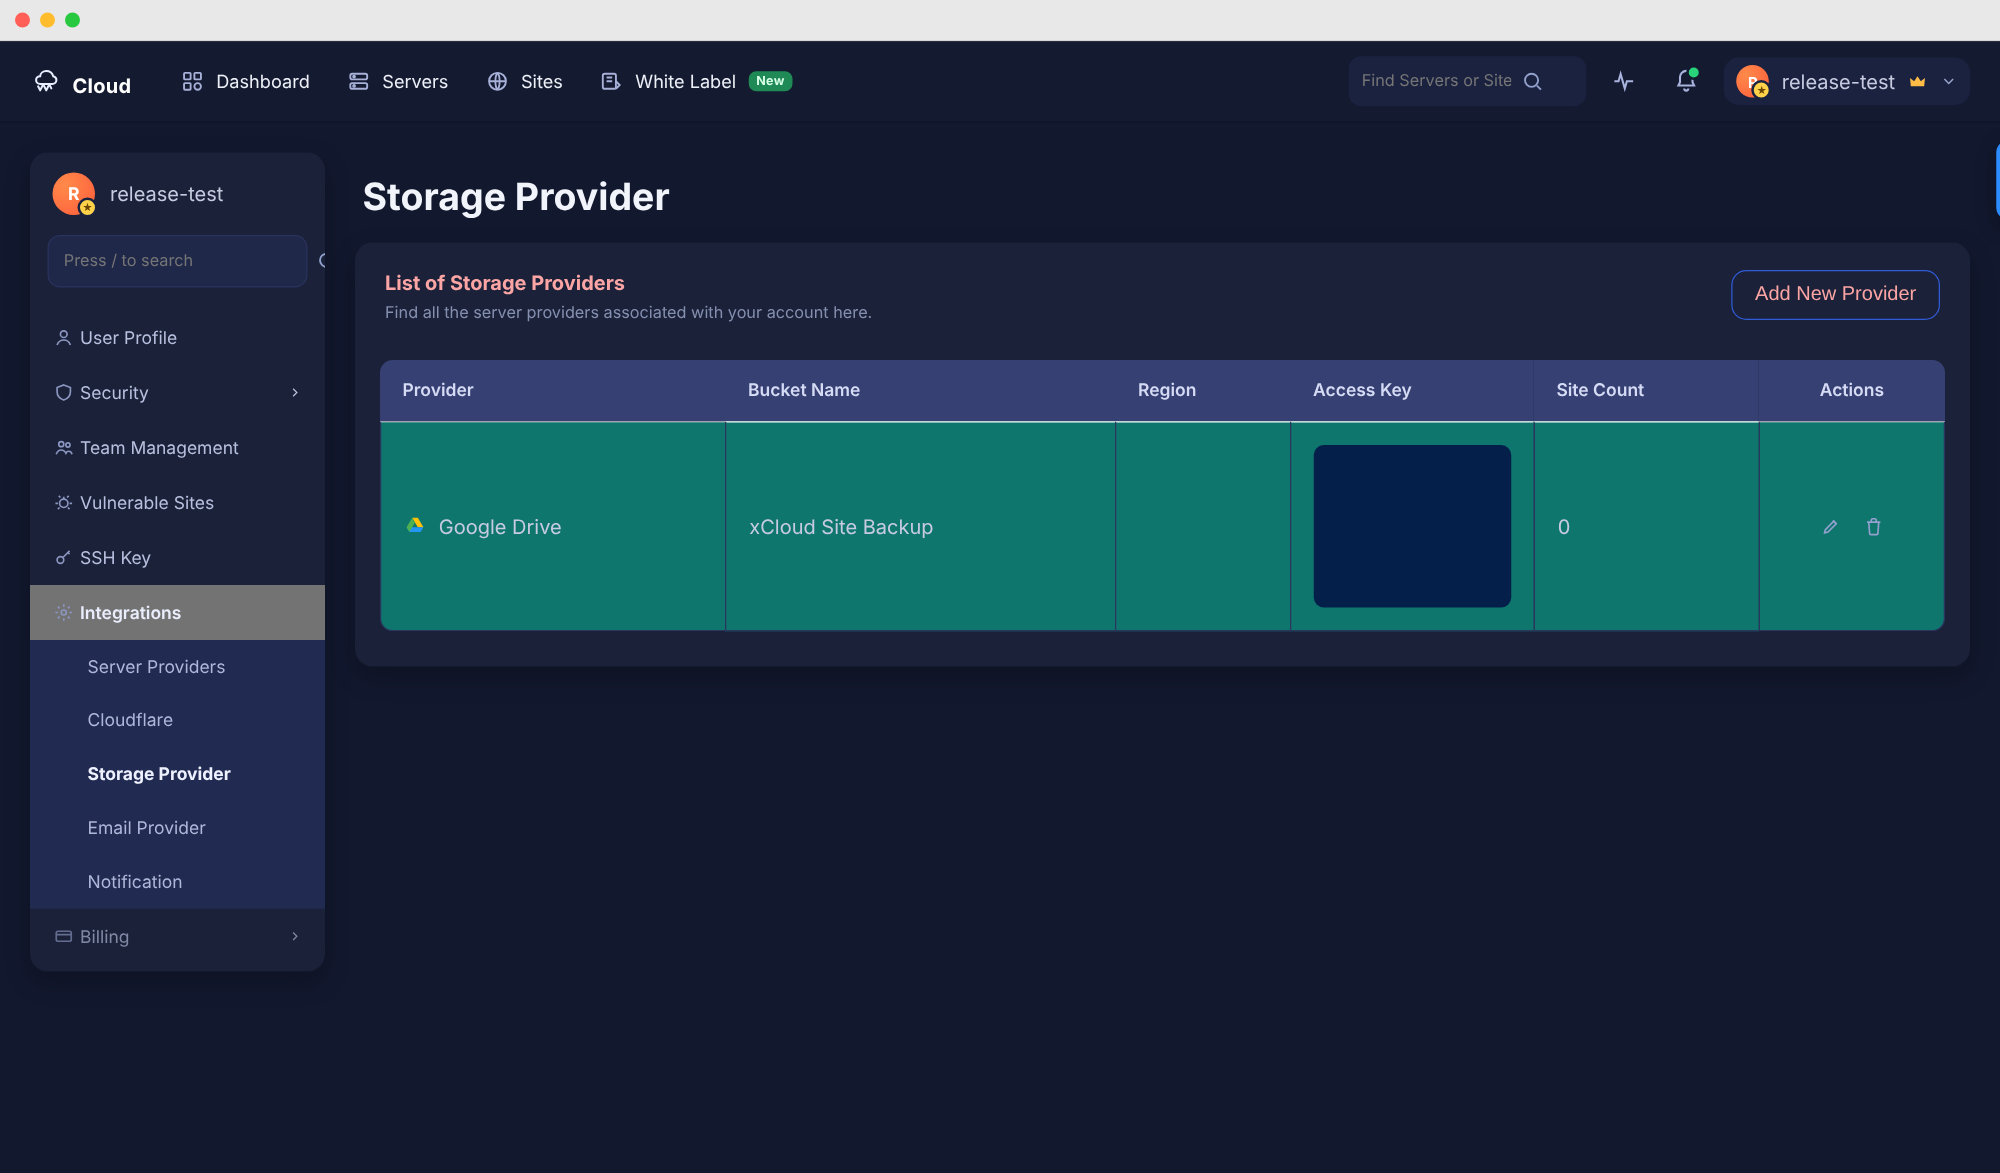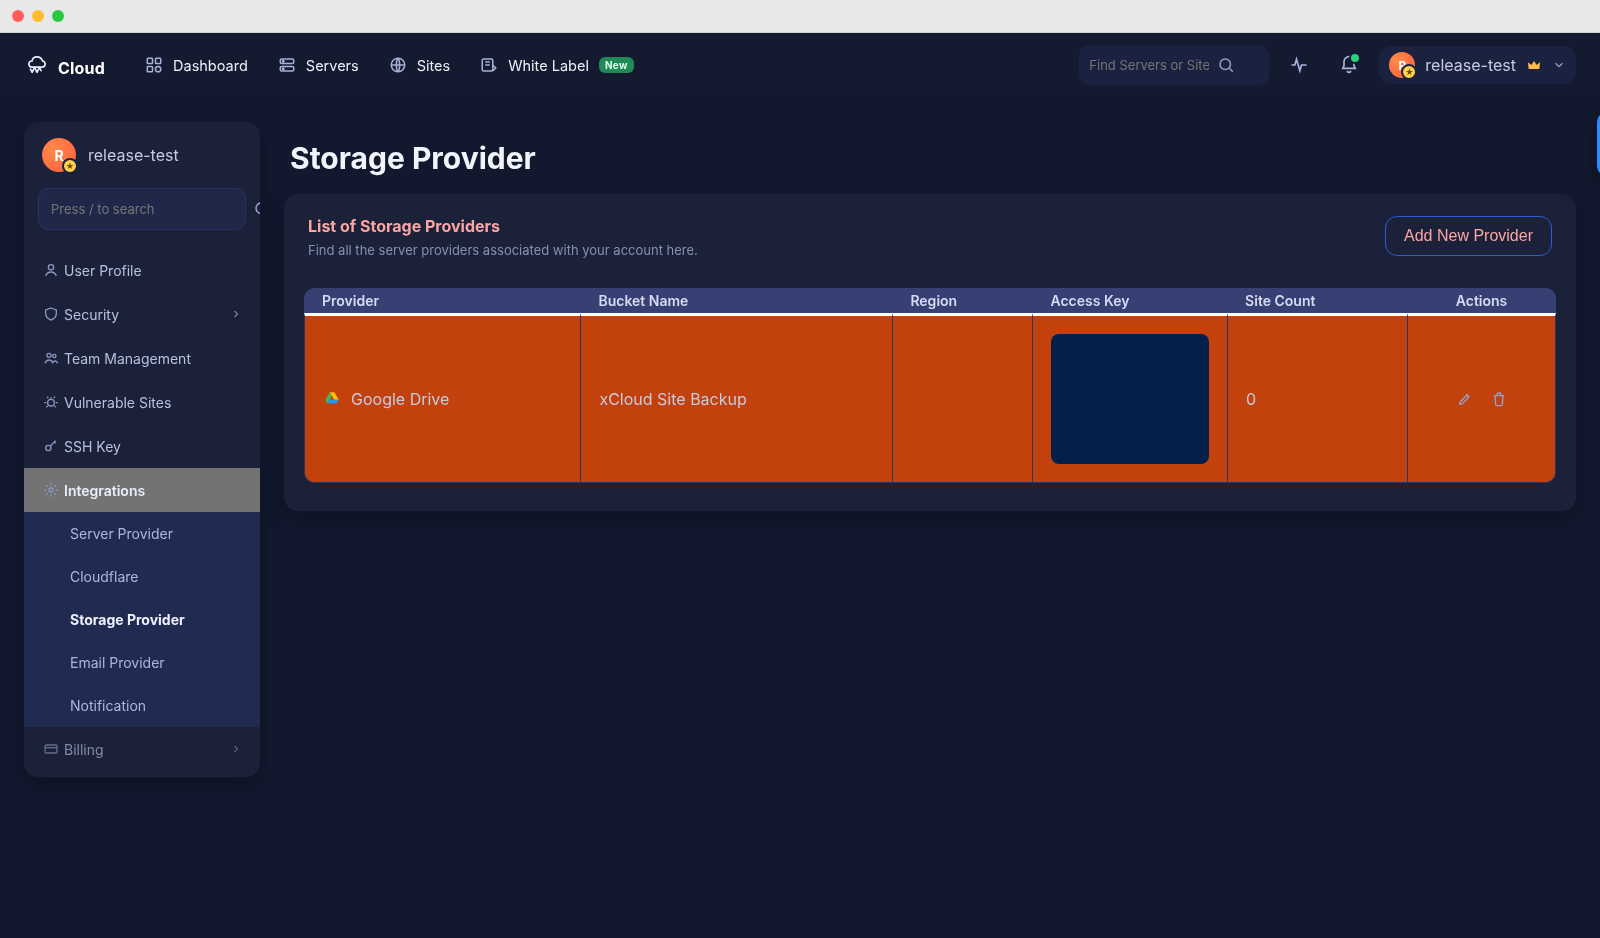--- a/index.html
+++ b/index.html
@@ -82,24 +82,24 @@
   .page-title{color:#f2f4fb;font-size:30px;font-weight:700;margin:0;padding:18px 6px}
 
   .card{background:var(--panel);border-radius:var(--radius);box-shadow:var(--shadow)}
   .card-head{display:flex;align-items:flex-start;gap:16px;padding:22px 24px 18px}
   .card-head h3{margin:0;color:#fca5a5;font-size:16px;font-weight:700}
   .card-head p{margin:6px 0 0;color:var(--muted);font-size:13px}
   .card-head .btn{margin-left:auto;border:1px solid #315bd6;color:#fca5a5;background:transparent;border-radius:12px;padding:10px 18px;font-size:16px;cursor:pointer}
   .card-body{padding:12px 20px 28px}
 
   table{width:100%;border-collapse:separate;border-spacing:0}
-  thead th{background:var(--table-head);color:#d5dbf5;text-align:left;font-weight:600;font-size:14px;padding:4px 18px}
+  thead th{background:var(--table-head);color:#d5dbf5;text-align:left;font-weight:600;font-size:14px;padding:16px 18px}
   thead th:first-child{border-top-left-radius:10px}
   thead th:last-child{border-top-right-radius:10px}
-  tbody td{padding:18px;border-top:3px solid #ffffff;border-bottom:1px solid #2b3560;border-left:1px solid #2b3560;background:#c2410c;vertical-align:middle}
+  tbody td{padding:18px;border-top:1px solid #ffffff;border-bottom:1px solid #2b3560;border-left:1px solid #2b3560;background:#0f766e;vertical-align:middle}
   tbody tr td:last-child{border-right:1px solid #2b3560}
   tbody tr:last-child td:first-child{border-bottom-left-radius:10px}
   tbody tr:last-child td:last-child{border-bottom-right-radius:10px}
   .provider-cell{display:flex;align-items:center;gap:10px}
   .gd-icon{width:18px;height:18px}
   .mask{background:#04204a;border-radius:8px;height:130px;display:block}
   .row-actions{display:flex;gap:18px;align-items:center;justify-content:center;color:#93a1ce}
   .row-actions .aicon{cursor:pointer}
 
   
@@ -294,21 +294,21 @@
           <div class="sec parent">
             <span class="ico">
                 <svg width="16" height="16" viewBox="0 0 24 24" fill="none" stroke="currentColor" stroke-width="2">
                   <circle cx="12" cy="12" r="3"></circle>
                   <path d="M12 2v3M12 19v3M4.9 4.9l2.1 2.1M17 17l2.1 2.1M2 12h3M19 12h3M4.9 19.1L7 17M17 7l2.1-2.1"></path>
                 </svg>
               </span>
             <span>Integrations</span>
           </div>
           <div class="sec child">
-            <span>Server Provider</span>
+            <span>Server Providers</span>
           </div>
           <div class="sec child">
             <span>Cloudflare</span>
           </div>
           <div class="sec child active">
             <span>Storage Provider</span>
           </div>
           <div class="sec child">
             <span>Email Provider</span>
           </div>

